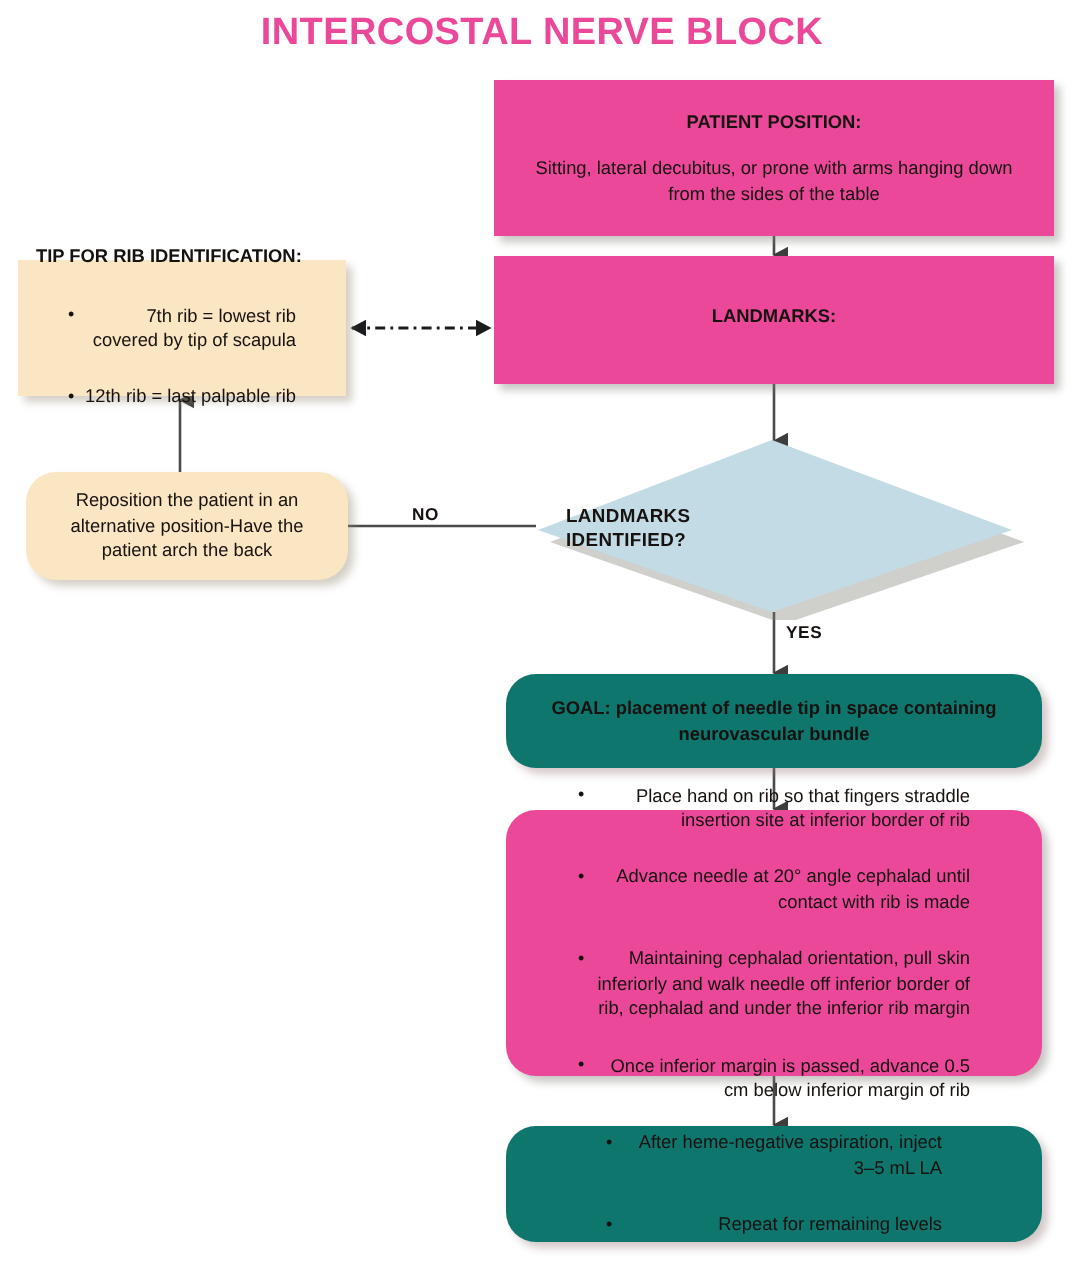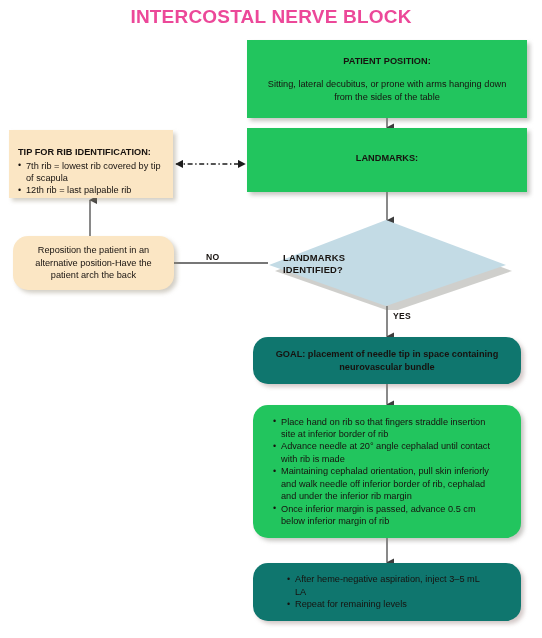--- a/index.html
+++ b/index.html
@@ -54,21 +54,21 @@
   .node .body {
     position: relative;
     z-index: 1;
     width: 100%; height: 100%;
     box-sizing: border-box;
     display: flex;
     flex-direction: column;
     justify-content: center;
   }
 
-  .gray .body  { background: #22c55e; }
+  .gray .body  { background: #ec4899; }
   .gray .shadow-layer { background: rgba(130,128,122,0.45); }
   .cream .body { background: #fbe6c4; }
   .cream .shadow-layer { background: rgba(150,140,120,0.42); }
   .pink .body  { background: #0f766e; }
   .pink .shadow-layer { background: rgba(150,125,122,0.42); }
 
   .round .body, .round .shadow-layer { border-radius: 15px; }
   .sharp .body, .sharp .shadow-layer { border-radius: 0; }
 
   .node .heading {
@@ -80,21 +80,22 @@
     text-align: center;
   }
   .node ul {
     margin: 0;
     padding: 0;
     list-style: none;
   }
   .node ul li {
     position: relative;
     padding-left: 8px;
-    margin: 0;
+    margin: 16px;
+    text-align: right;
   }
   .node ul li:before {
     content: "\2022";
     position: absolute;
     left: 0; top: -0.5px;
     font-size: 9px;
   }
 
   
   .diamond {

